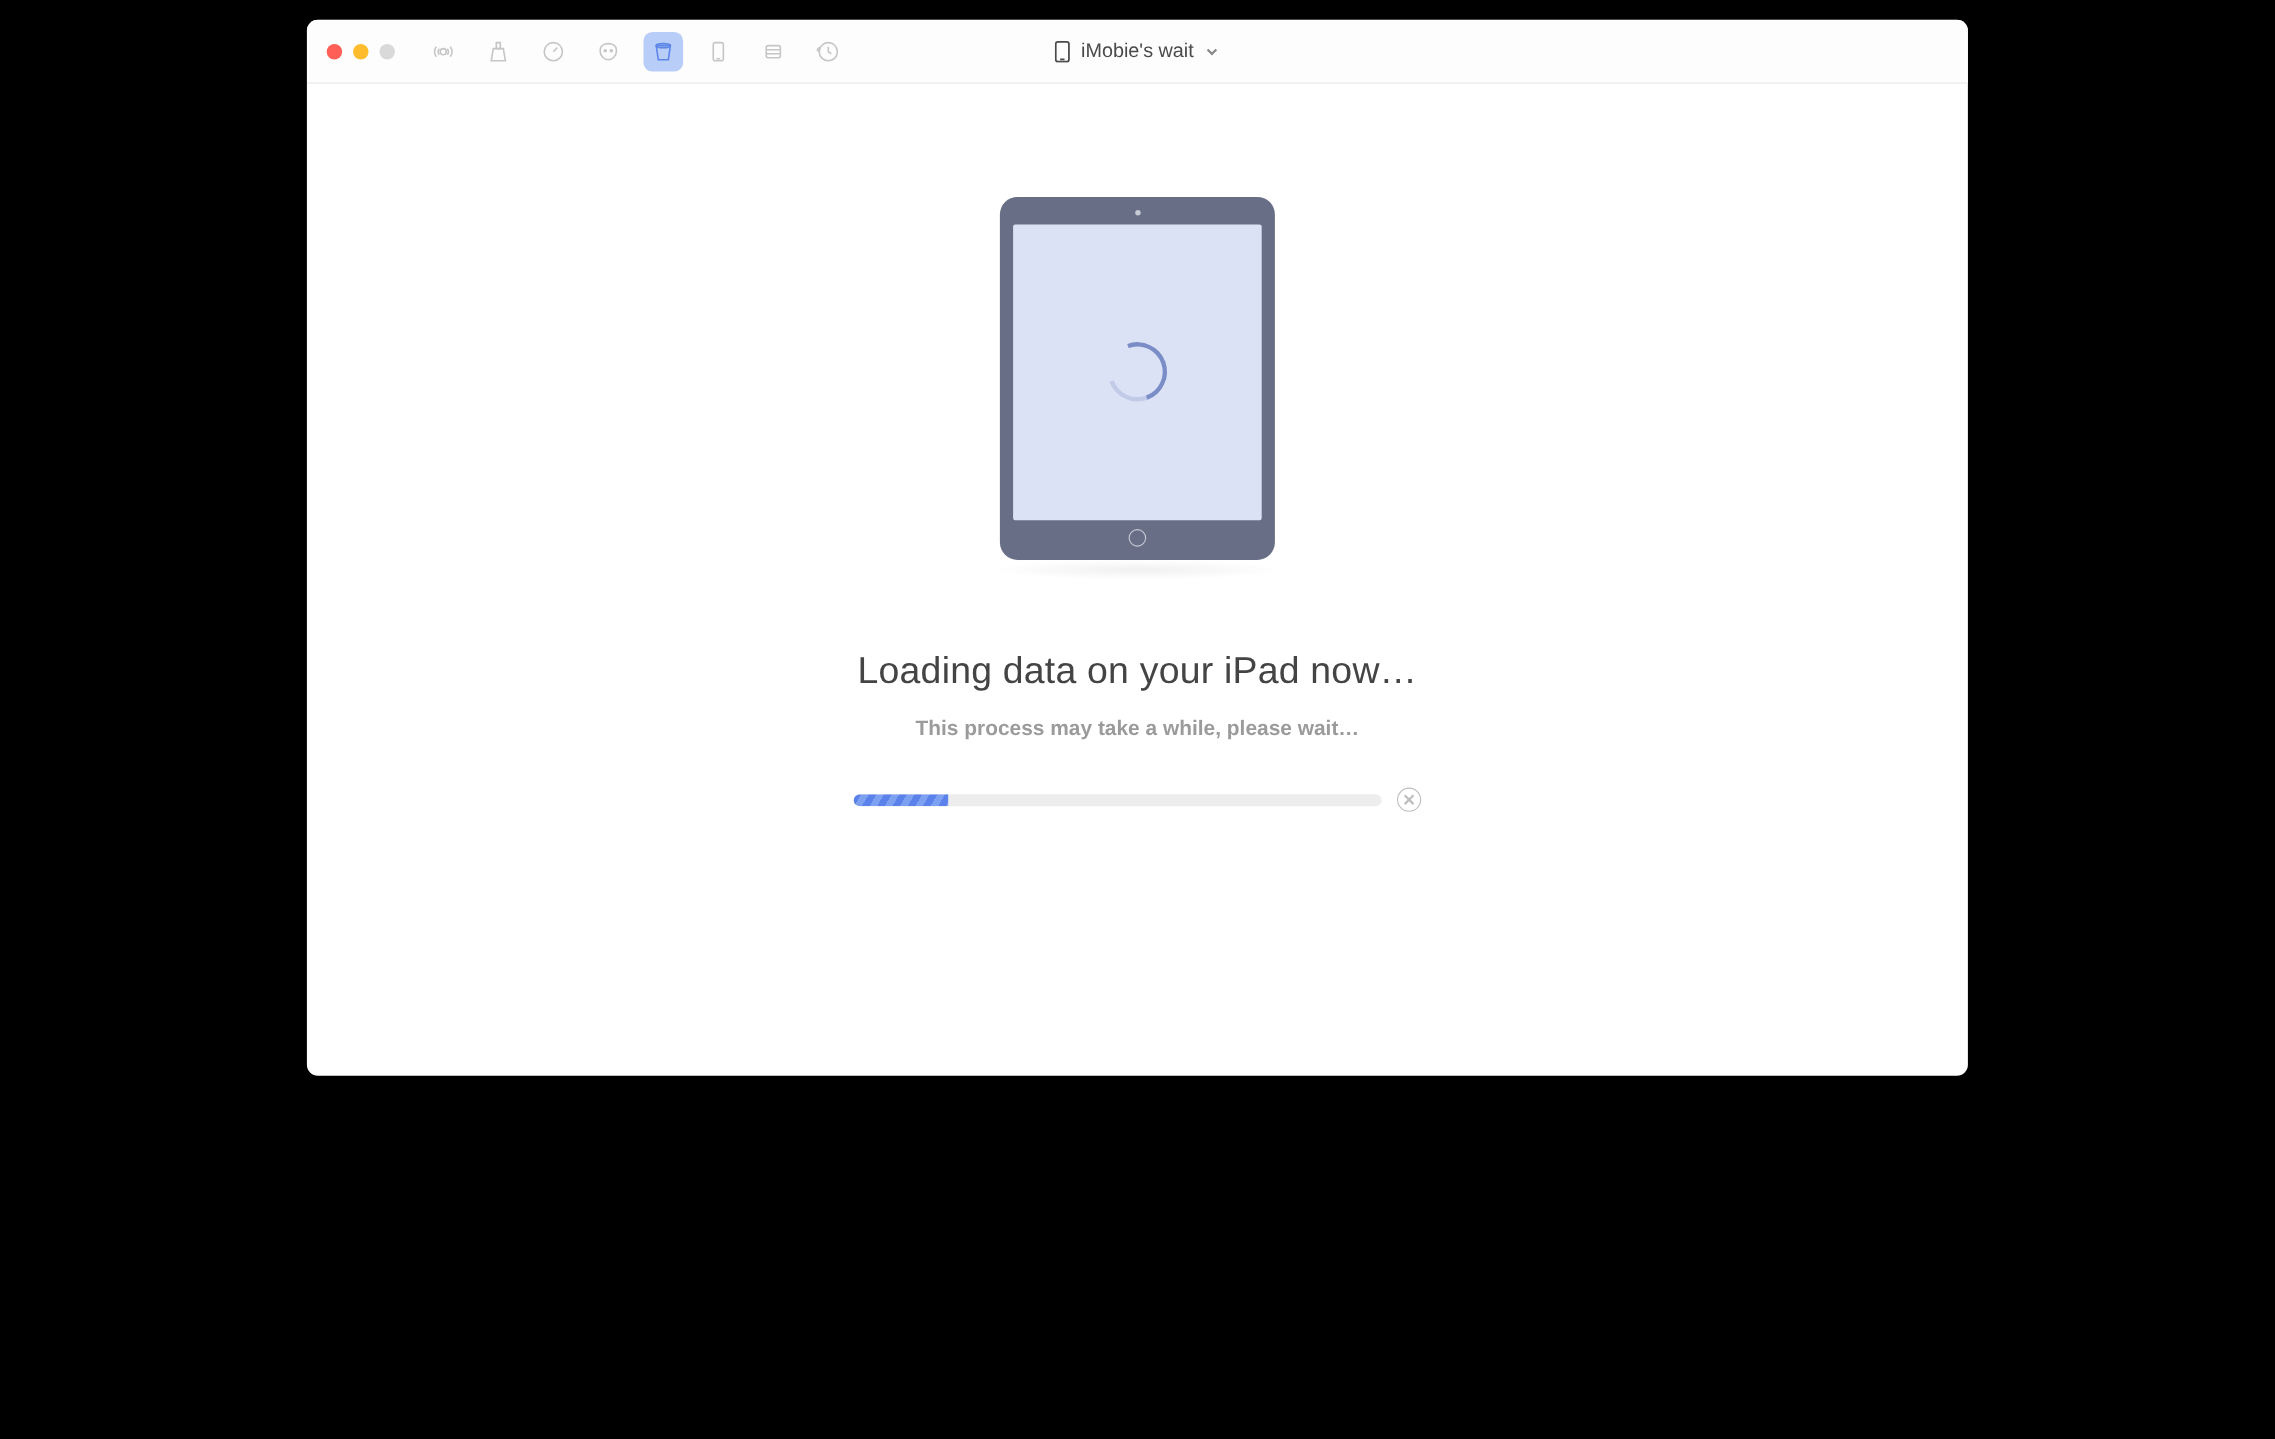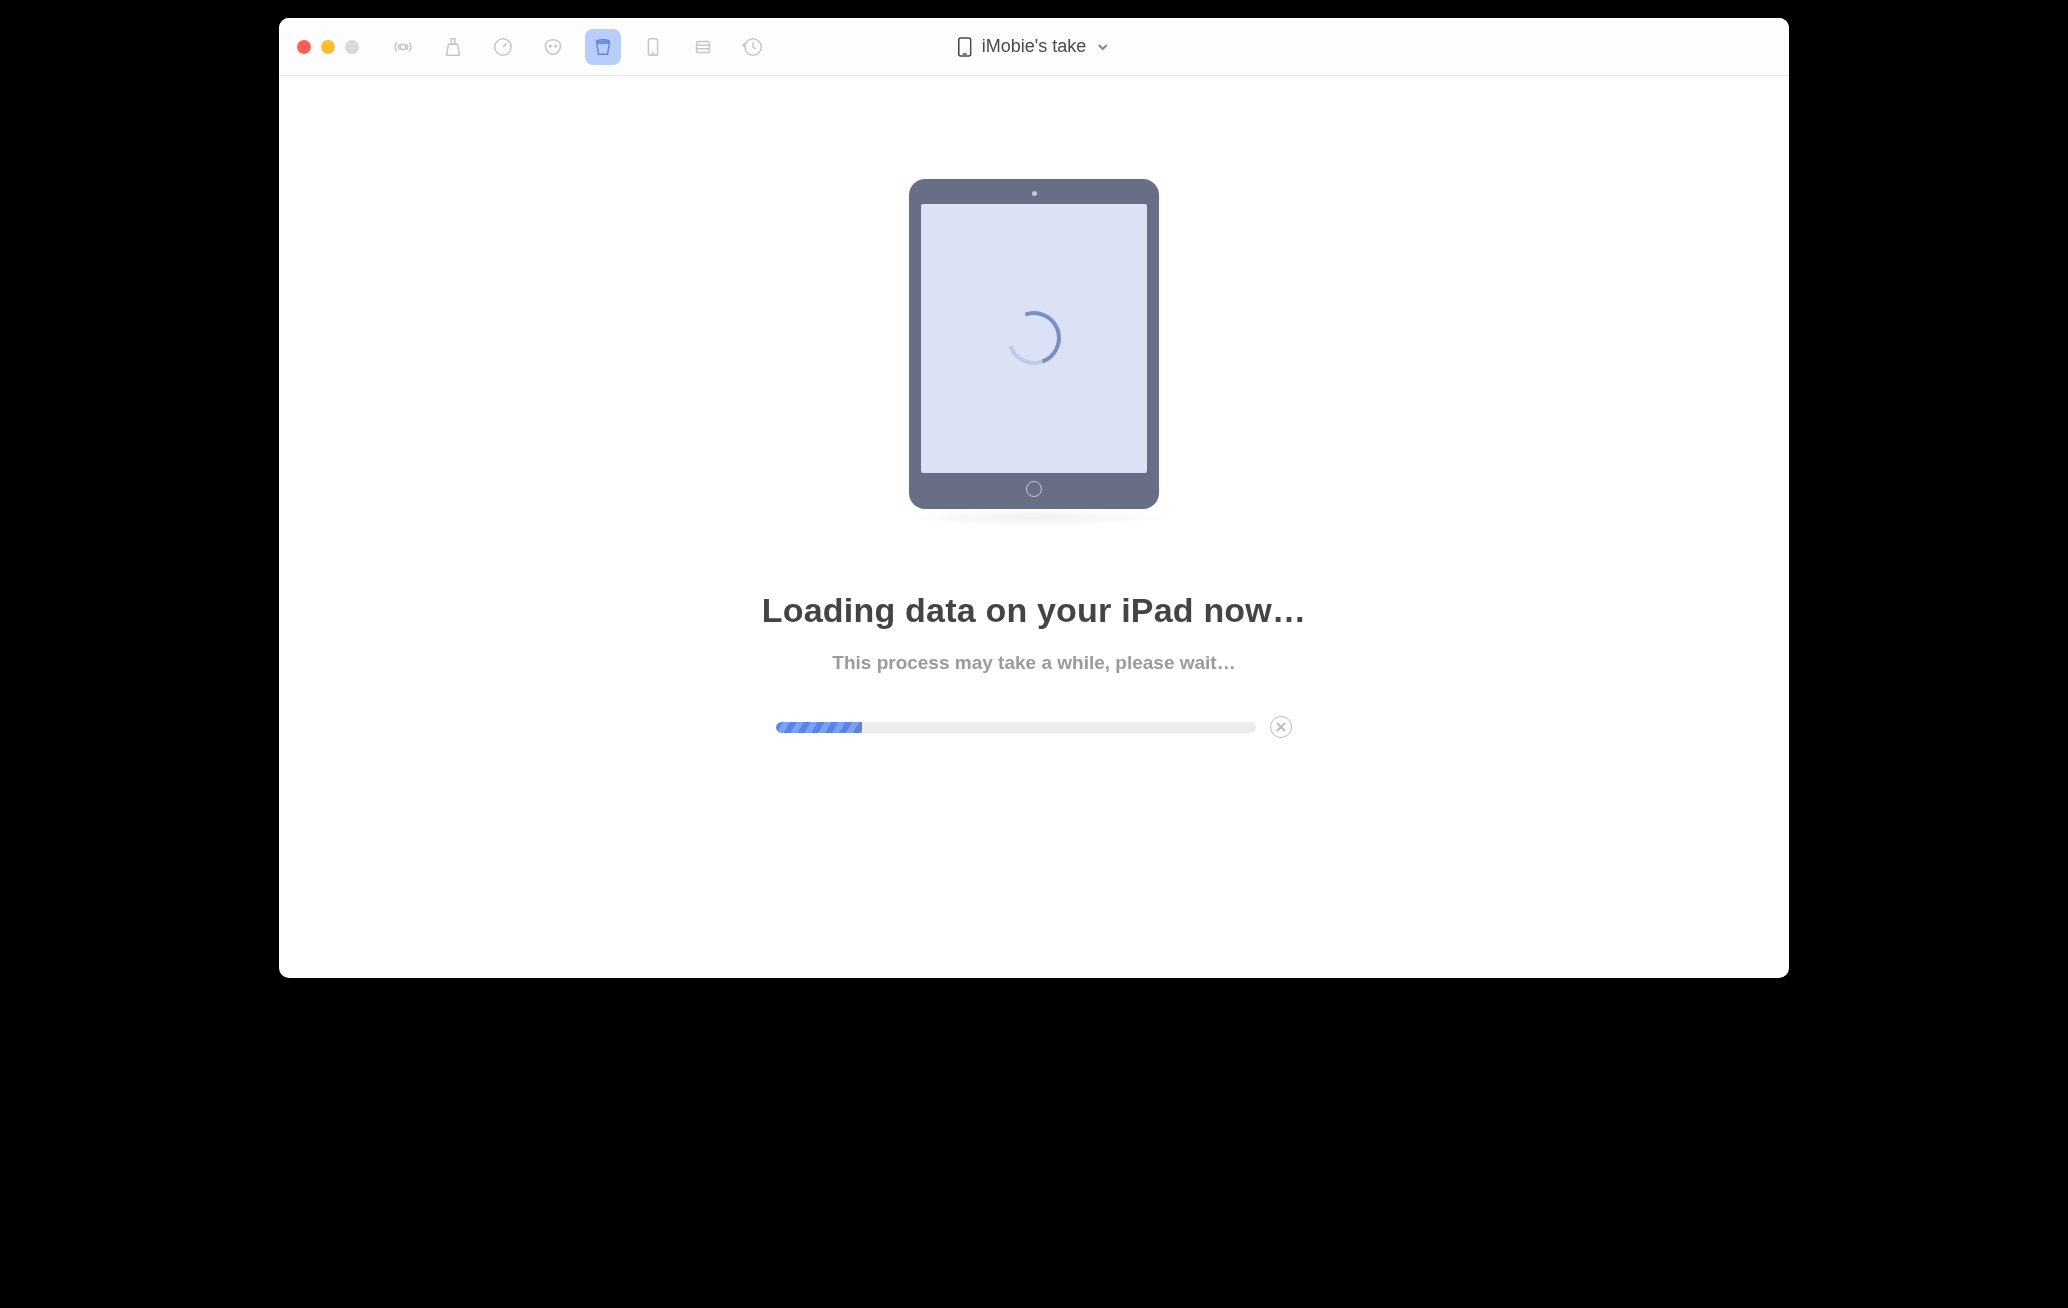--- a/index.html
+++ b/index.html
@@ -129,21 +129,21 @@
     border-radius: 50%;
     border: 4px solid transparent;
     border-top-color: #7a8dc7;
     border-right-color: #7a8dc7;
     border-bottom-color: #c1cae6;
     transform: rotate(25deg);
   }
   .heading {
     margin-top: 70px;
     font-size: 34px;
-    font-weight: 700;
+    font-weight: 400;
     color: #444;
     letter-spacing: .2px;
   }
   .subheading {
     margin-top: 22px;
     font-size: 19px;
     color: #9b9b9b;
     font-weight: 700;
   }
   .progress-row {
@@ -245,21 +245,21 @@
             <path d="M3 12l-2-2 2-2" stroke-linecap="round"></path>
           </svg>
       </div>
     </div>
 
     <div class="device-selector">
       <svg class="phone-ic" viewBox="0 0 14 20">
           <rect x="1" y="1" width="12" height="18" rx="2"></rect>
           <line x1="5" y1="17" x2="9" y2="17"></line>
         </svg>
-      <span>iMobie's take</span>
+      <span>iMobie's wait</span>
       <svg class="chev" viewBox="0 0 14 14">
           <polyline points="3 5 7 9 11 5"></polyline>
         </svg>
     </div>
   </div>
 
   <div class="content">
 
     <div class="ipad-wrap">
       <div class="ipad-shadow"></div>

